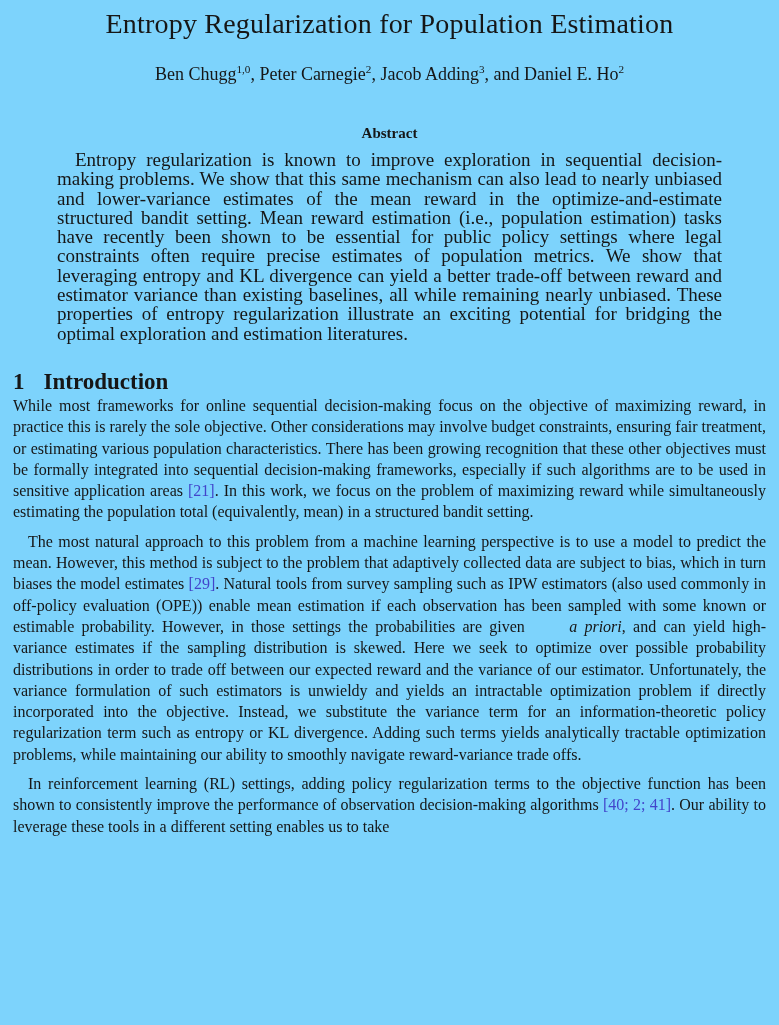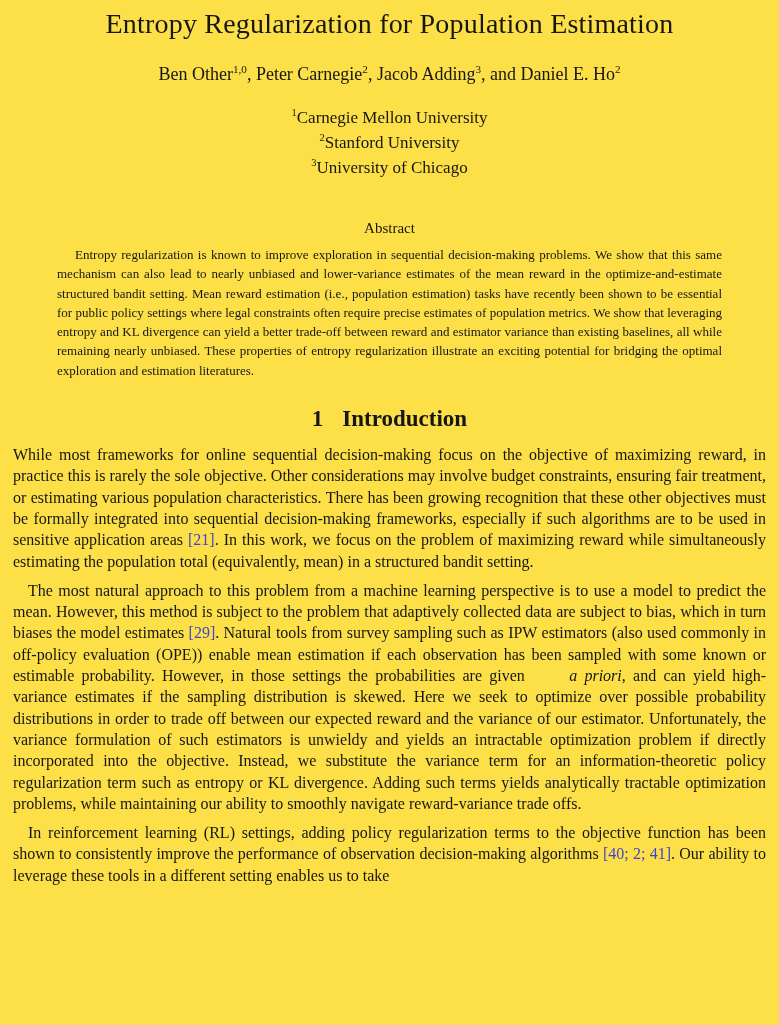--- a/index.html
+++ b/index.html
@@ -4,72 +4,66 @@
 <style>
   * { margin: 0; padding: 0; box-sizing: border-box; }
   html, body { background: #ffffff; }
   body {
     width: 779px; height: 1025px; overflow: hidden;
     font-family: "Liberation Serif", "DejaVu Serif", serif;
     color: #161616;
   }
   .page {
     width: 779px; height: 1025px; overflow: hidden;
-    background: #fde047;
+    background: #7dd3fc;
     padding: 6px 13px 0 13px;
   }
   .title {
     font-size: 28px; font-weight: 400; text-align: center;
     margin-top: 2px; letter-spacing: 0.2px;
   }
   sup { font-size: 62%; vertical-align: super; line-height: 0; }
   .authors {
     text-align: center; font-size: 18px; margin-top: 24px;
   }
   .affiliations {
     text-align: center; font-size: 17px; margin-top: 20px; line-height: 25px;
   }
   .abstract-heading {
-    text-align: center; font-weight: 400; font-size: 15px; margin-top: 40px;
+    text-align: center; font-weight: 700; font-size: 15px; margin-top: 40px;
   }
   .abstract-body {
     margin: 8px 44px 5px 44px;
-    font-size: 13px; line-height: 19.3px;
+    font-size: 19px; line-height: 19.3px;
     text-align: justify; text-indent: 18px;
     hyphens: auto; -webkit-hyphens: auto;
   }
   .section-heading {
-    margin-top: 26px; font-size: 23px; font-weight: 700; text-align: center;
+    margin-top: 26px; font-size: 23px; font-weight: 700;
   }
   .section-number { display: inline-block; margin-right: 19px; }
   .body-para {
     font-size: 16px; line-height: 21.3px; text-align: justify;
-    margin-top: 12px;
     hyphens: auto; -webkit-hyphens: auto;
   }
   .body-para.indent { text-indent: 15px; margin-top: 8px; }
   .cite { color: var(--cite-color, #4245cb); text-decoration: none; cursor: pointer; }
   .em { font-style: italic; margin-left: 37px; }
 </style>
 </head>
 <body style="color: rgb(22, 22, 22);">
 
 <div class="page">
 
   <h1 class="title">Entropy Regularization for Population Estimation</h1>
 
   <div class="authors">
-    <span><span>Ben Other</span><sup>1,0</sup><span>, </span></span><span><span>Peter Carnegie</span><sup>2</sup><span>, </span></span><span><span>Jacob Adding</span><sup>3</sup><span>, and </span></span><span><span>Daniel E. Ho</span><sup>2</sup></span>
+    <span><span>Ben Chugg</span><sup>1,0</sup><span>, </span></span><span><span>Peter Carnegie</span><sup>2</sup><span>, </span></span><span><span>Jacob Adding</span><sup>3</sup><span>, and </span></span><span><span>Daniel E. Ho</span><sup>2</sup></span>
   </div>
 
-  <div class="affiliations">
-    <div class="affiliation"><sup>1</sup><span>Carnegie Mellon University</span></div>
-    <div class="affiliation"><sup>2</sup><span>Stanford University</span></div>
-    <div class="affiliation"><sup>3</sup><span>University of Chicago</span></div>
-  </div>
 
   <div class="abstract">
     <div class="abstract-heading">Abstract</div>
     <p class="abstract-body">Entropy regularization is known to improve exploration in sequential decision-making problems. We show that this same mechanism can also lead to nearly unbiased and lower-variance estimates of the mean reward in the optimize-and-estimate structured bandit setting. Mean reward estimation (i.e., population estimation) tasks have recently been shown to be essential for public policy settings where legal constraints often require precise estimates of population metrics. We show that leveraging entropy and KL divergence can yield a better trade-off between reward and estimator variance than existing baselines, all while remaining nearly unbiased. These properties of entropy regularization illustrate an exciting potential for bridging the optimal exploration and estimation literatures.</p>
   </div>
 
   <h2 class="section-heading"><span class="section-number">1</span><span>Introduction</span></h2>
 
   <p class="body-para"><span>While most frameworks for online sequential decision-making focus on the objective of maximizing reward, in practice this is rarely the sole objective. Other considerations may involve budget constraints, ensuring fair treatment, or estimating various population characteristics. There has been growing recognition that these other objectives must be formally integrated into sequential decision-making frameworks, especially if such algorithms are to be used in sensitive application areas </span><a class="cite">[21]</a><span>. In this work, we focus on the problem of maximizing reward while simultaneously estimating the population total (equivalently, mean) in a structured bandit setting.</span></p>
   <p class="body-para indent"><span>The most natural approach to this problem from a machine learning perspective is to use a model to predict the mean. However, this method is subject to the problem that adaptively collected data are subject to bias, which in turn biases the model estimates </span><a class="cite">[29]</a><span>. Natural tools from survey sampling such as IPW estimators (also used commonly in off-policy evaluation (OPE)) enable mean estimation if each observation has been sampled with some known or estimable probability. However, in those settings the probabilities are given </span><span class="em">a priori</span><span>, and can yield high-variance estimates if the sampling distribution is skewed. Here we seek to optimize over possible probability distributions in order to trade off between our expected reward and the variance of our estimator. Unfortunately, the variance formulation of such estimators is unwieldy and yields an intractable optimization problem if directly incorporated into the objective. Instead, we substitute the variance term for an information-theoretic policy regularization term such as entropy or KL divergence. Adding such terms yields analytically tractable optimization problems, while maintaining our ability to smoothly navigate reward-variance trade offs.</span></p>

